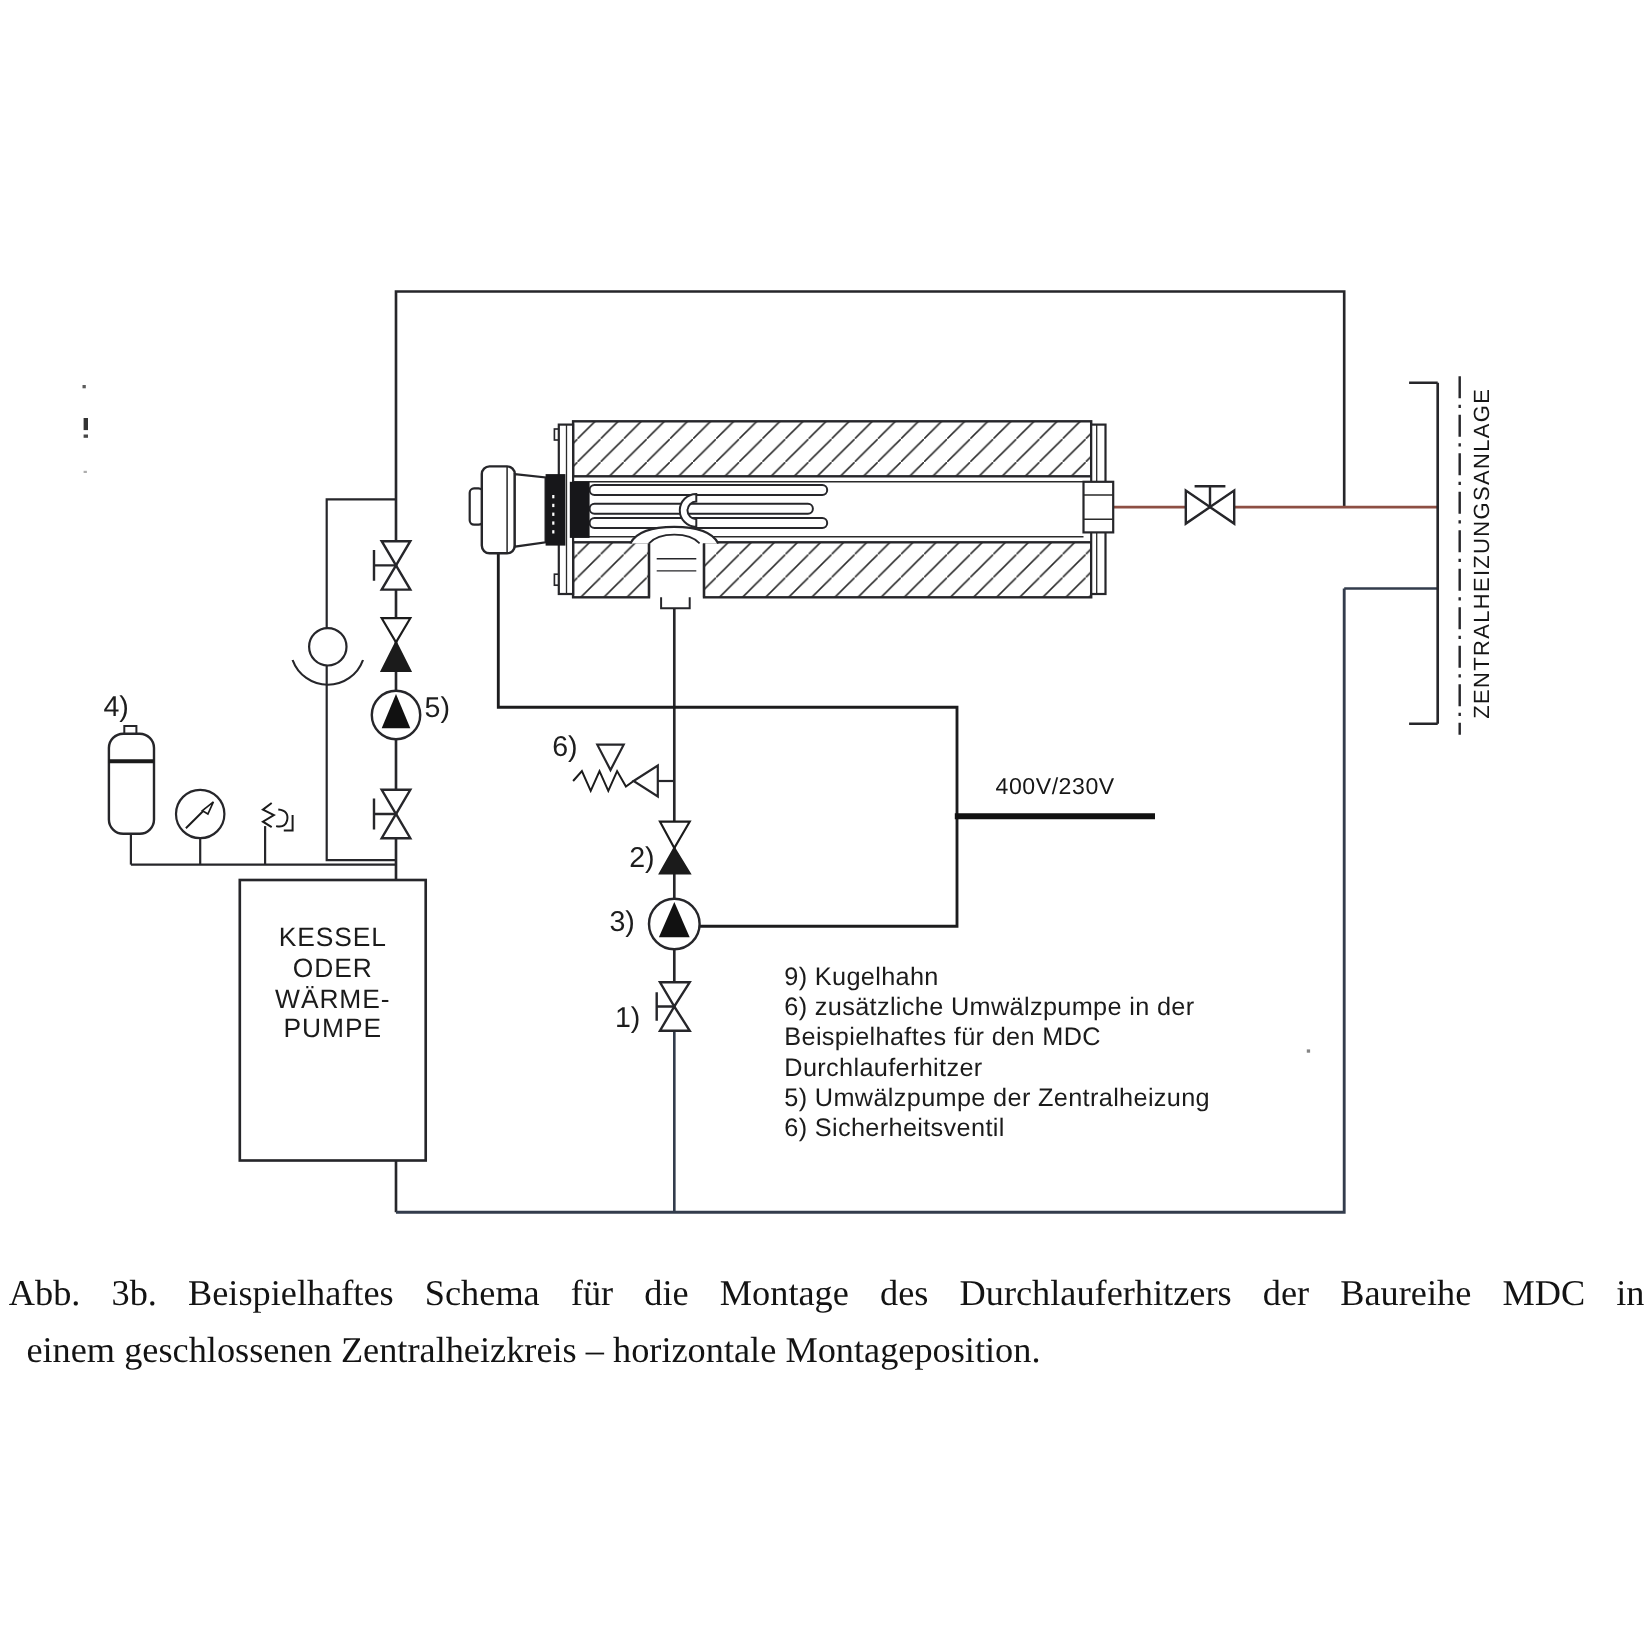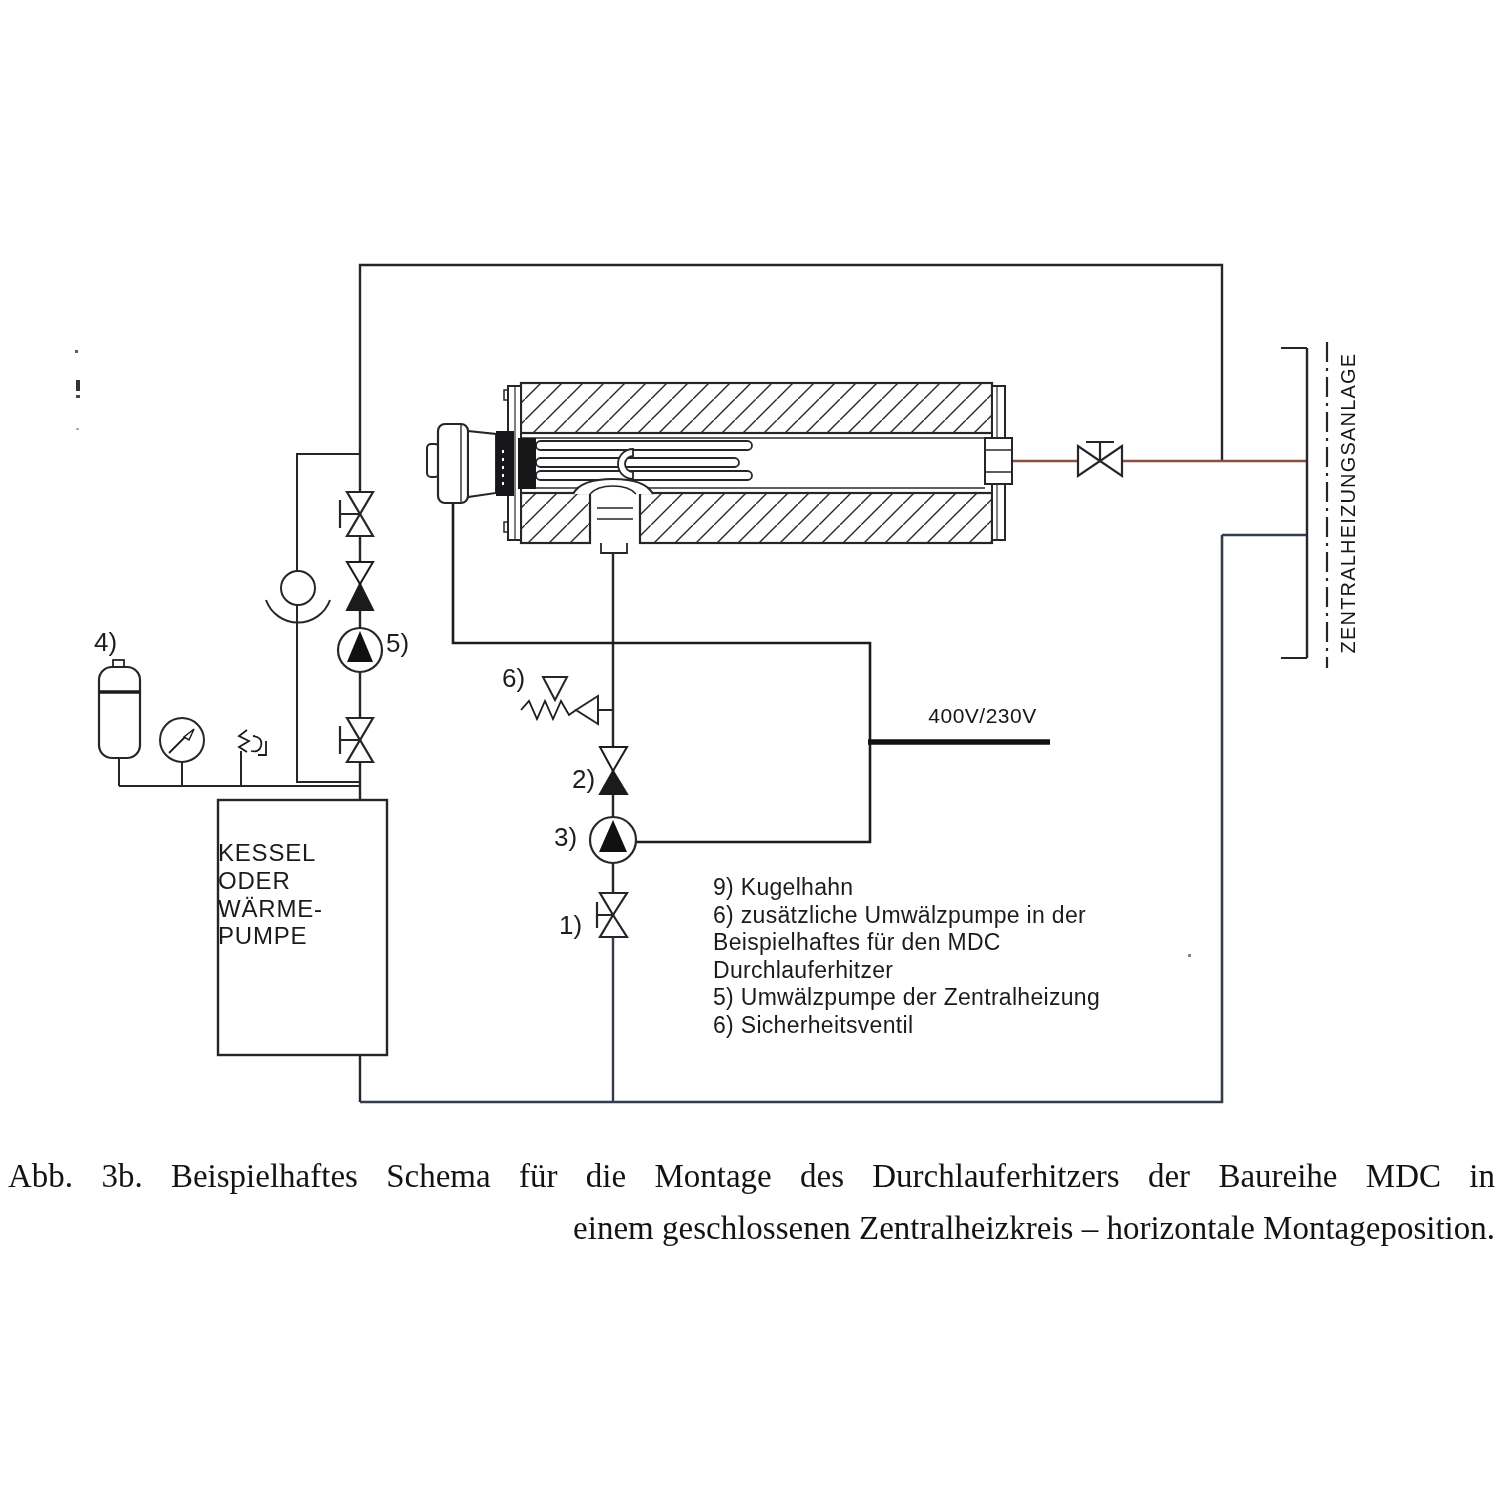--- a/index.html
+++ b/index.html
@@ -3,31 +3,31 @@
 <meta charset="utf-8">
 <style>
   html,body{margin:0;padding:0;background:#fff;}
   #stage{position:relative;width:1500px;height:1500px;background:#ffffff;overflow:hidden;
          font-family:"Liberation Sans",sans-serif;color:#1d1d1d;}
   #linework{position:absolute;left:0;top:0;}
   .txt{position:absolute;white-space:nowrap;}
   .complabel{font-size:26px;color:#1d1d1d;}
   .legend{position:absolute;left:713px;top:874px;font-size:23px;line-height:27.6px;
           letter-spacing:.3px;color:#1b1b1b;}
-  .kessel{position:absolute;left:218px;top:839px;width:169px;
+  .kessel{position:absolute;left:218px;top:839px;width:169px;text-align:center;
           font-size:24px;line-height:27.8px;letter-spacing:.8px;color:#1b1b1b;}
-  .power{left:905px;top:704px;width:155px;text-align:center;font-size:21px;
+  .power{left:905px;top:704px;width:155px;text-align:left;font-size:21px;
          letter-spacing:.5px;color:#161616;}
   .plant{position:absolute;left:1155px;top:490px;width:390px;height:26px;
          transform:rotate(-90deg);transform-origin:center;text-align:center;
          font-size:20px;letter-spacing:1.2px;color:#161616;white-space:nowrap;}
   .caption{position:absolute;left:8px;top:1150px;width:1487px;
            font-family:"Liberation Serif",serif;font-size:33px;line-height:52px;color:#131313;}
   .caption .l1{display:block;text-align:justify;text-align-last:justify;}
-  .caption .l2{display:block;text-align:right;}
+  .caption .l2{display:block;text-align:left;margin-left:16px;}
 </style>
 </head>
 <body>
 
 <div id="stage">
 
   <svg id="linework" width="1500" height="1500" viewBox="0 0 1500 1500">
     <defs>
       <pattern id="hatch" width="21" height="21" patternUnits="userSpaceOnUse">
         <path d="M-3,24 L24,-3" stroke="#2a2a2a" stroke-width="1.4" fill="none"></path>

